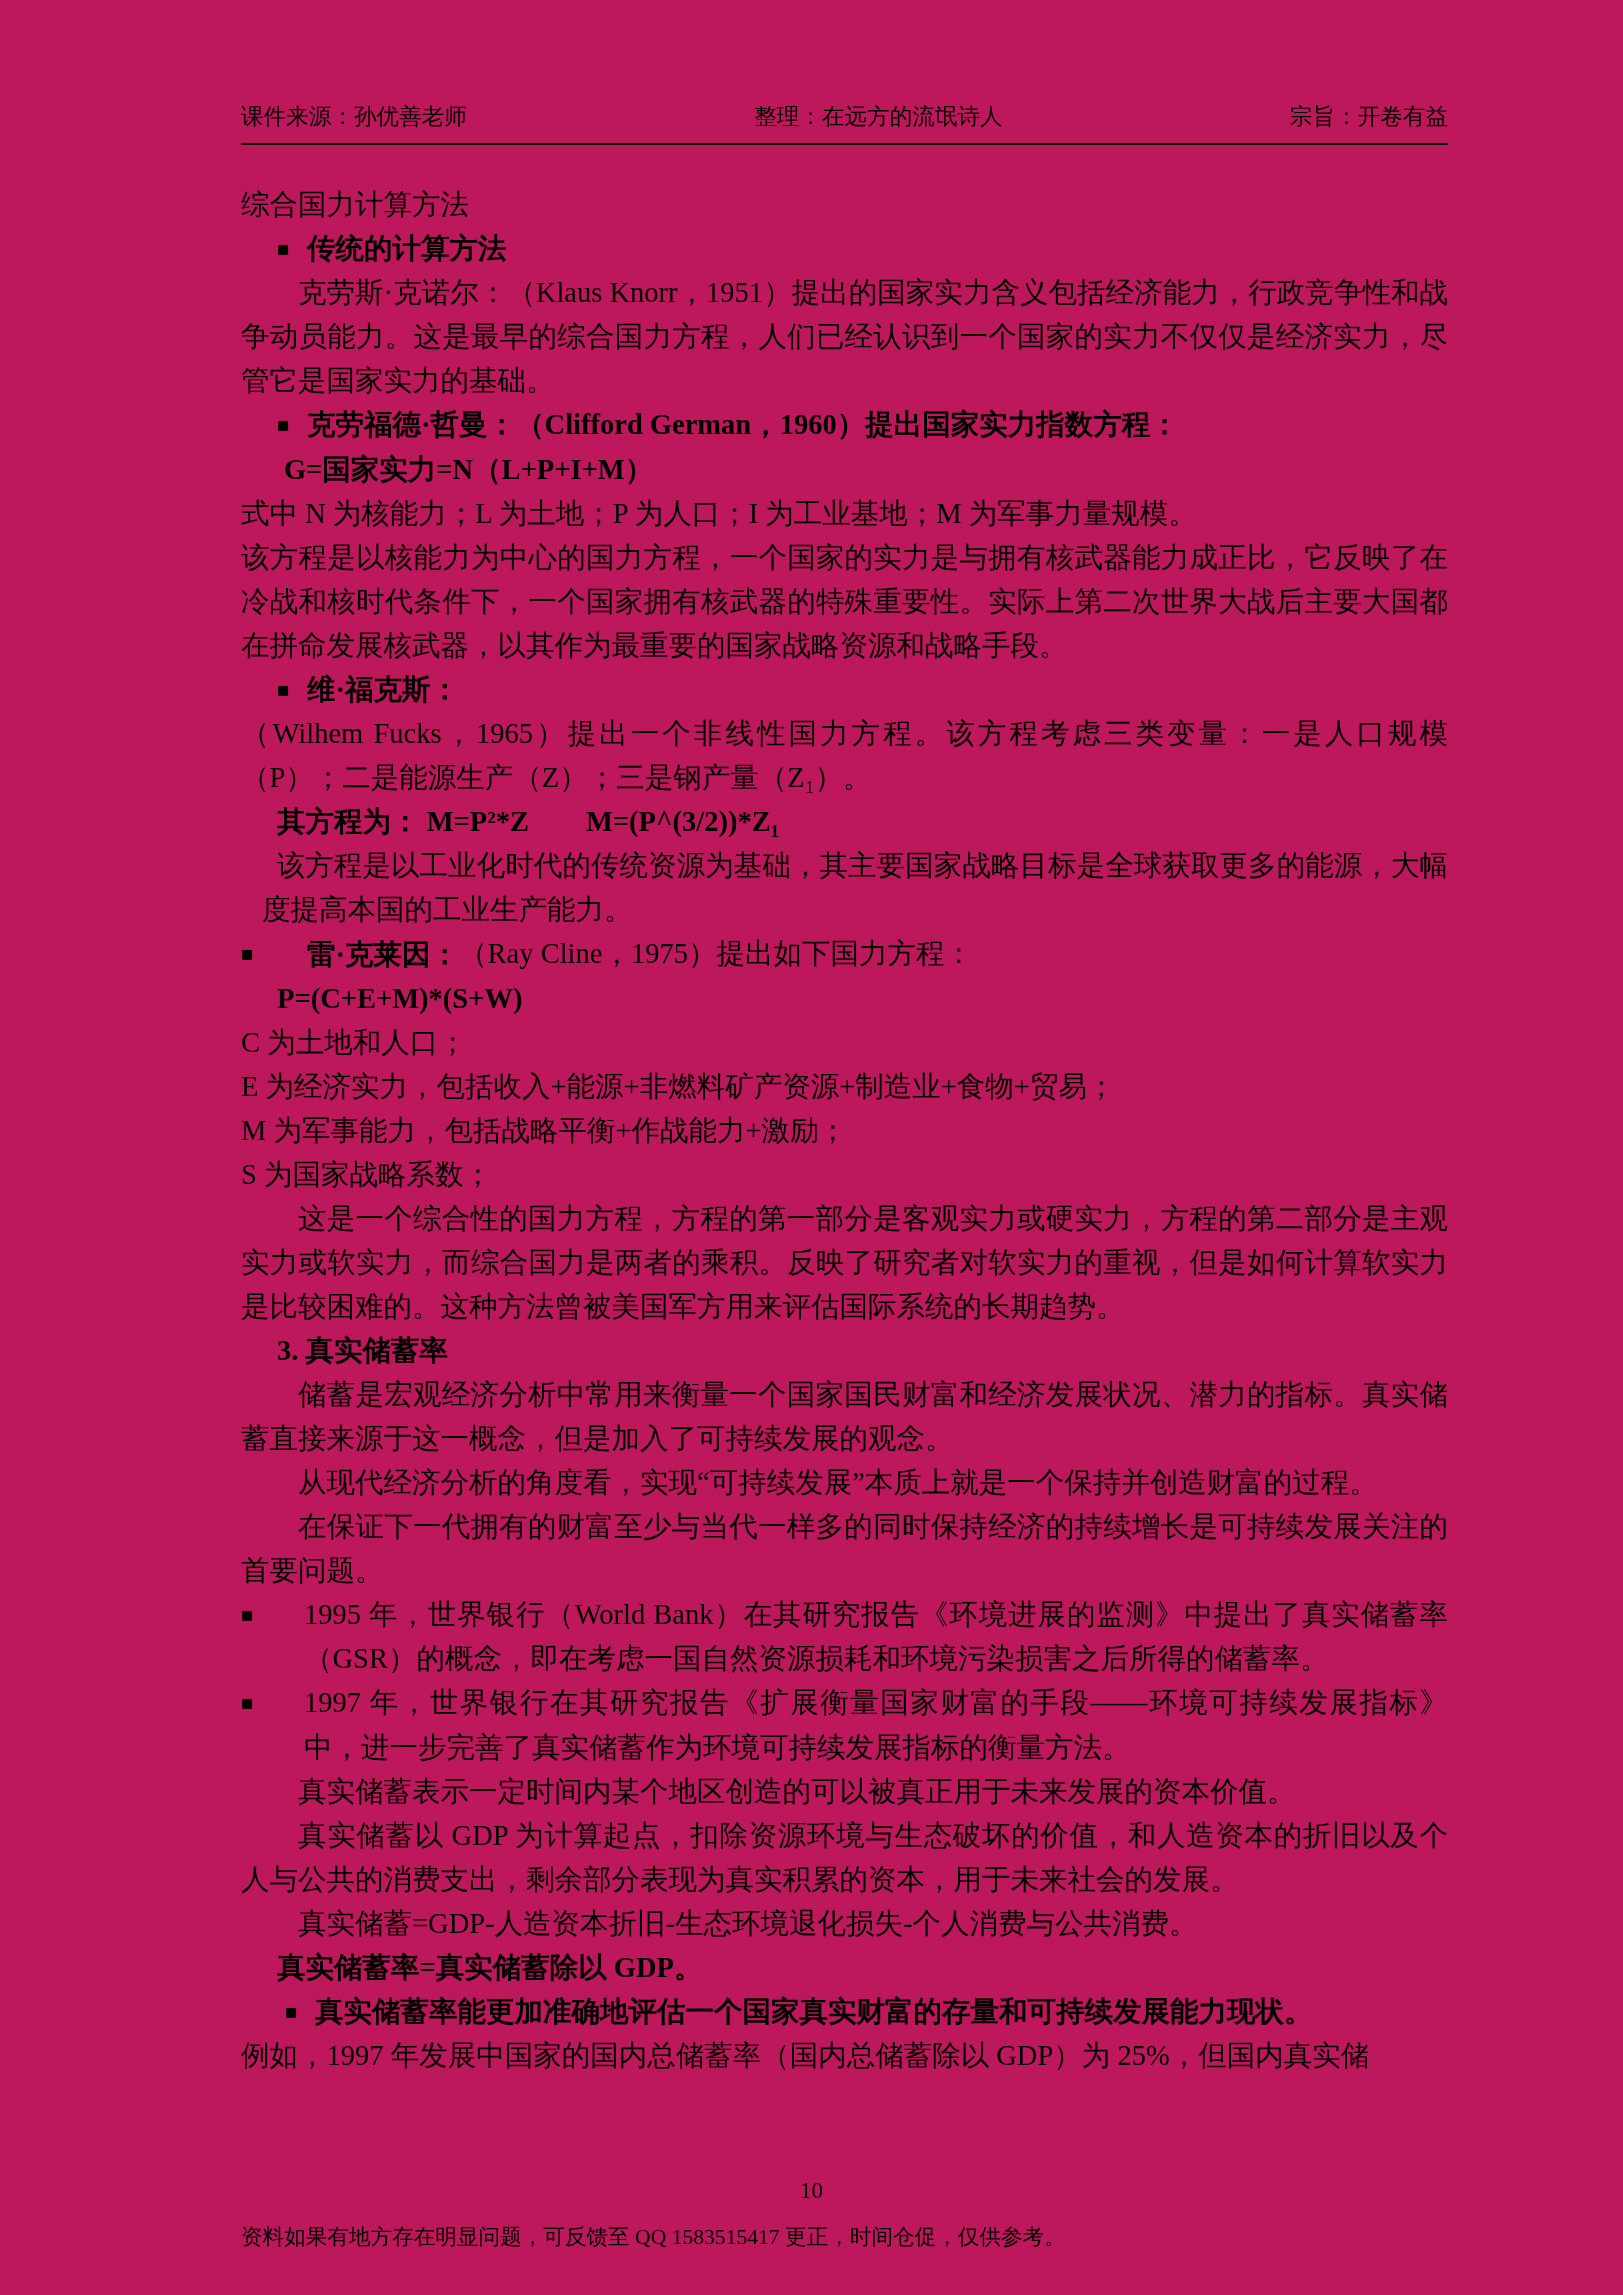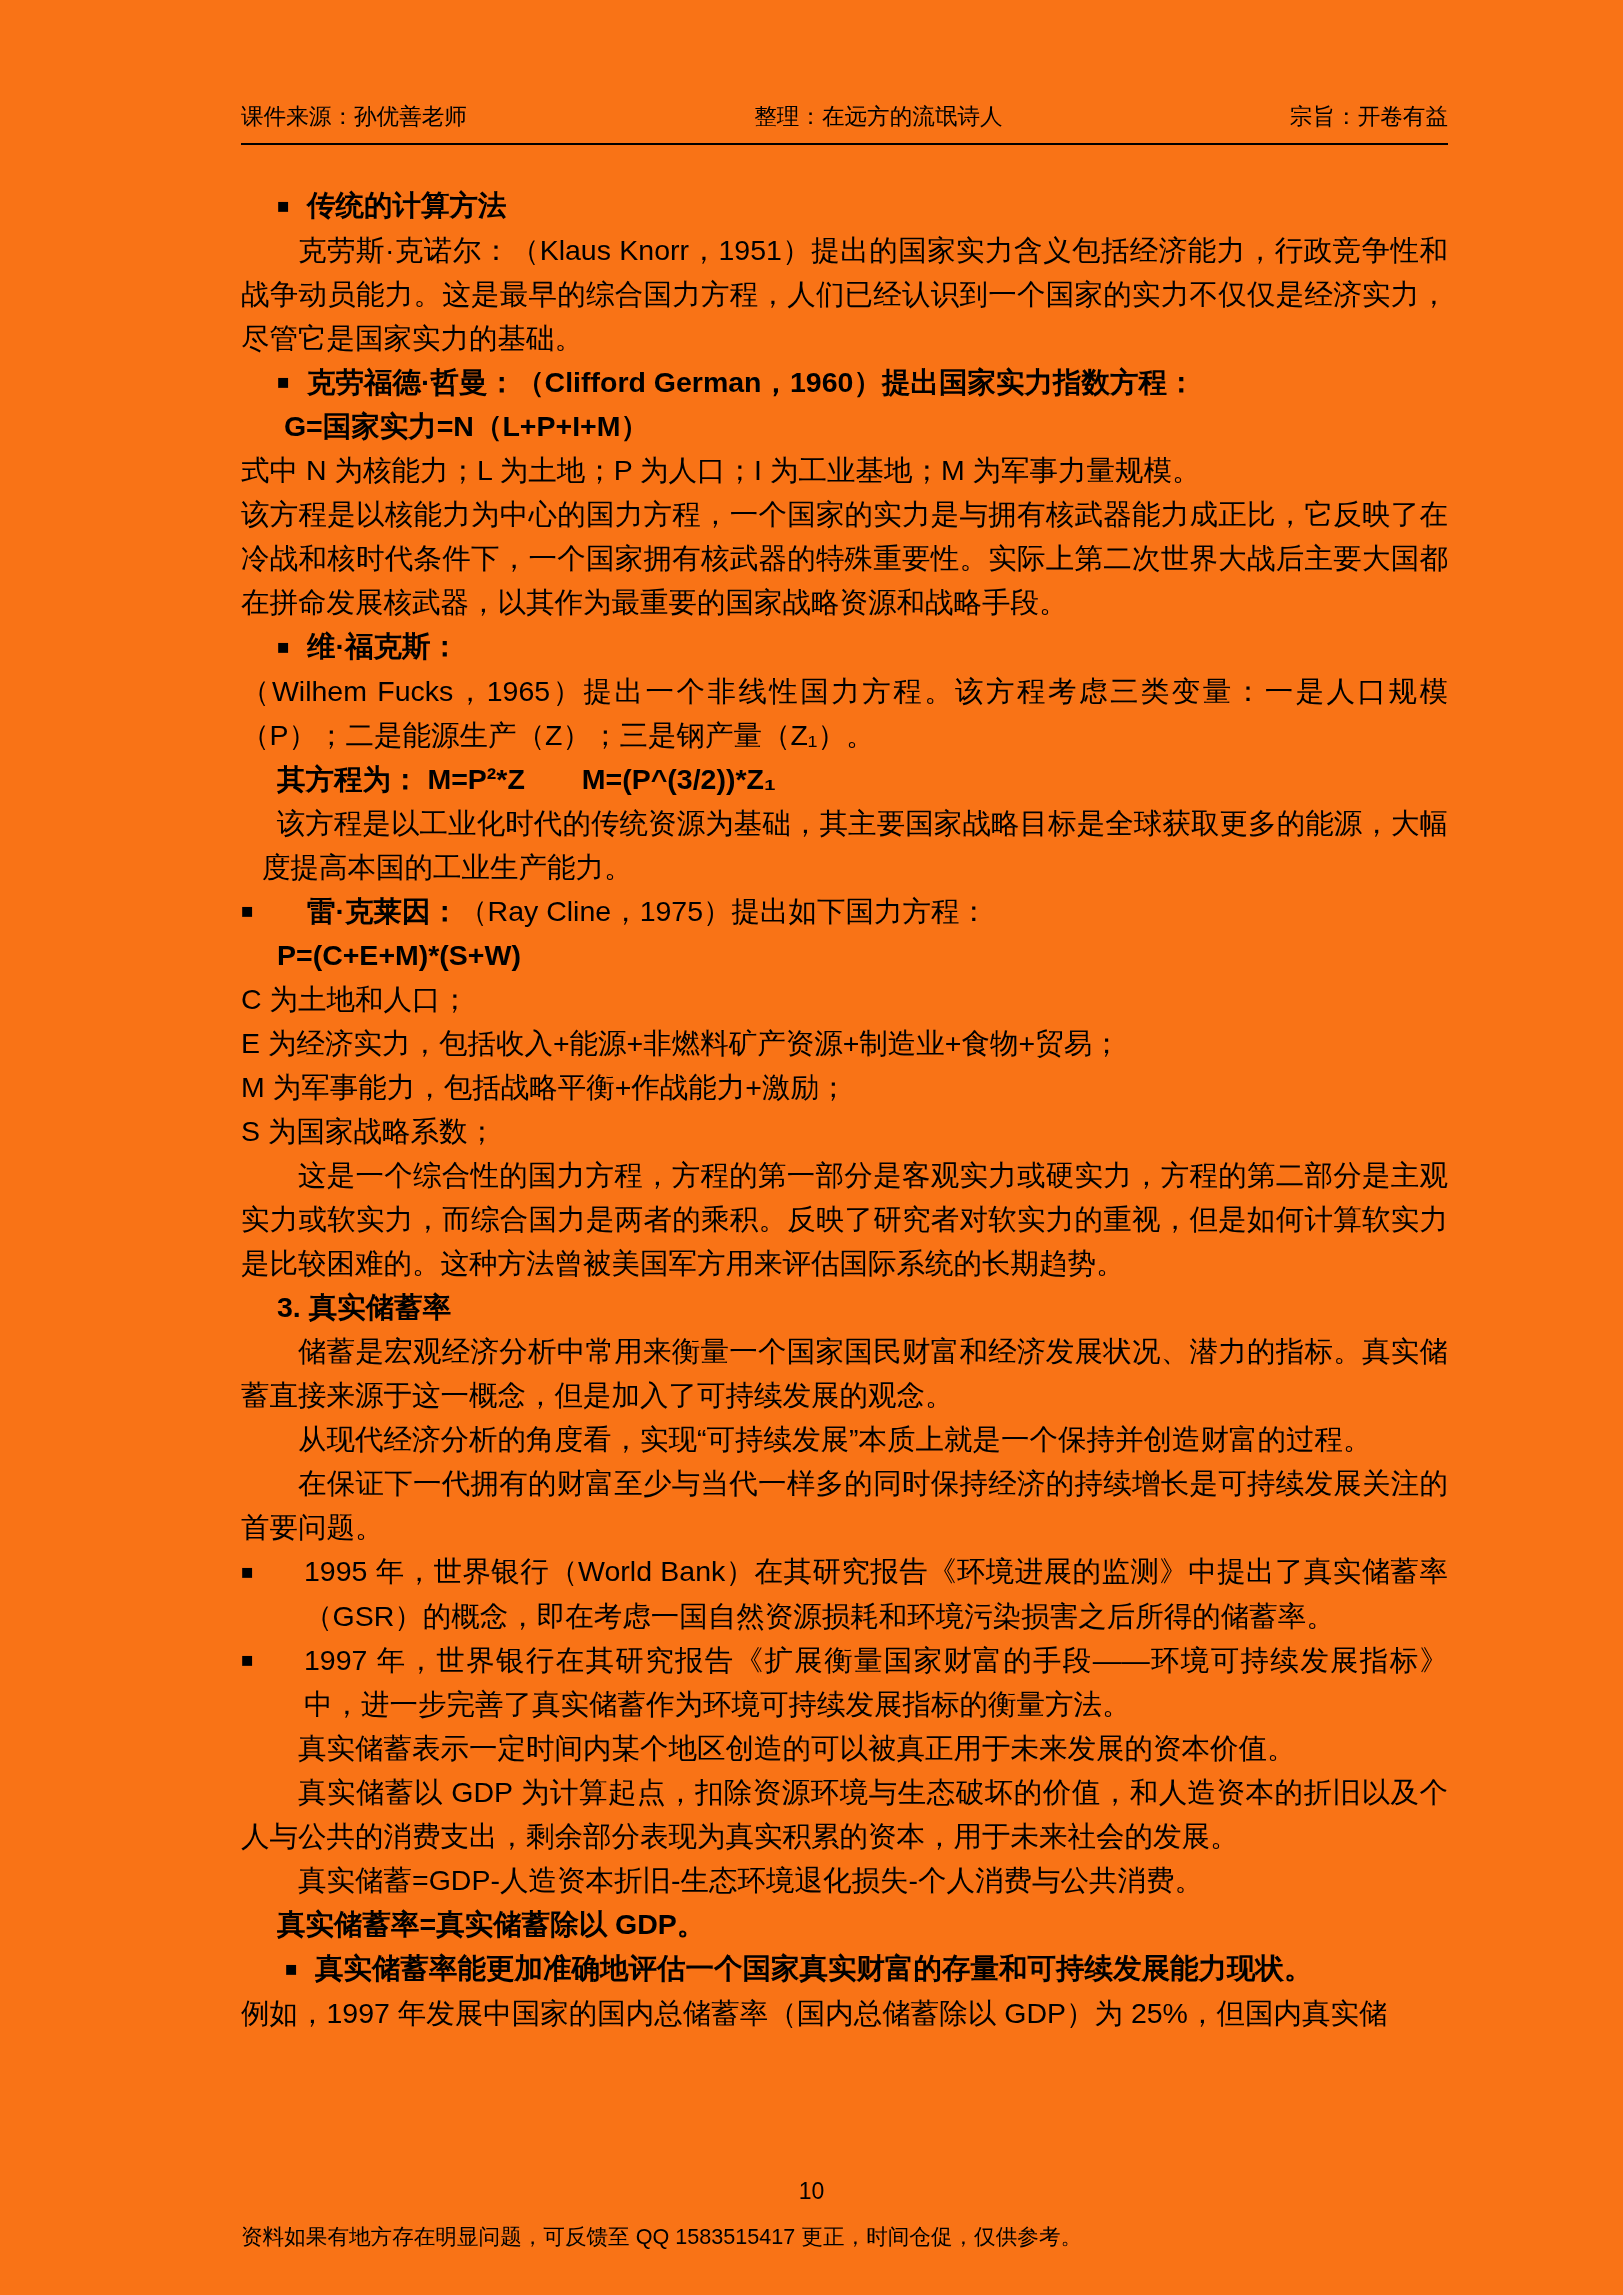--- a/index.html
+++ b/index.html
@@ -1,20 +1,20 @@
 <!DOCTYPE html>
 <html style="font-size:7.9px"><head>
 <meta charset="utf-8">
 <style>
   html,body{margin:0;padding:0;background:#e8e8e8;}
   .page{
     position:relative;
     width:1623px;height:2295px;
-    background:#f97316;
-    font-family:Liberation Sans, sans-serif;
+    background:#be185d;
+    font-family:Liberation Serif, serif;
     color:#000000;
     overflow:hidden;
   }
   .header{
     position:absolute;top:103px;left:241px;right:175px;
     display:flex;justify-content:space-between;align-items:flex-end;
     font-size:22.6px;line-height:1.2;
     border-bottom:2px solid #000;
     padding-bottom:12.8px;
   }
@@ -47,20 +47,21 @@
 <div class="page">
 
   <div class="header">
     <span>课件来源：孙优善老师</span>
     <span>整理：在远方的流氓诗人</span>
     <span>宗旨：开卷有益</span>
   </div>
 
   <div class="content">
 
+    <div class="para">综合国力计算方法</div>
 
     <div class="para bold"><span class="blt">■</span><span>传统的计算方法</span></div>
 
     <div class="para indent">克劳斯·克诺尔：（Klaus Knorr，1951）提出的国家实力含义包括经济能力，行政竞争性和战争动员能力。这是最早的综合国力方程，人们已经认识到一个国家的实力不仅仅是经济实力，尽管它是国家实力的基础。</div>
 
     <div class="para bold"><span class="blt">■</span><span>克劳福德·哲曼：（Clifford German，1960）提出国家实力指数方程：</span></div>
 
     <div class="para bold pad-s">G=国家实力=N（L+P+I+M）</div>
 
     <div class="para">式中 N 为核能力；L 为土地；P 为人口；I 为工业基地；M 为军事力量规模。</div>

